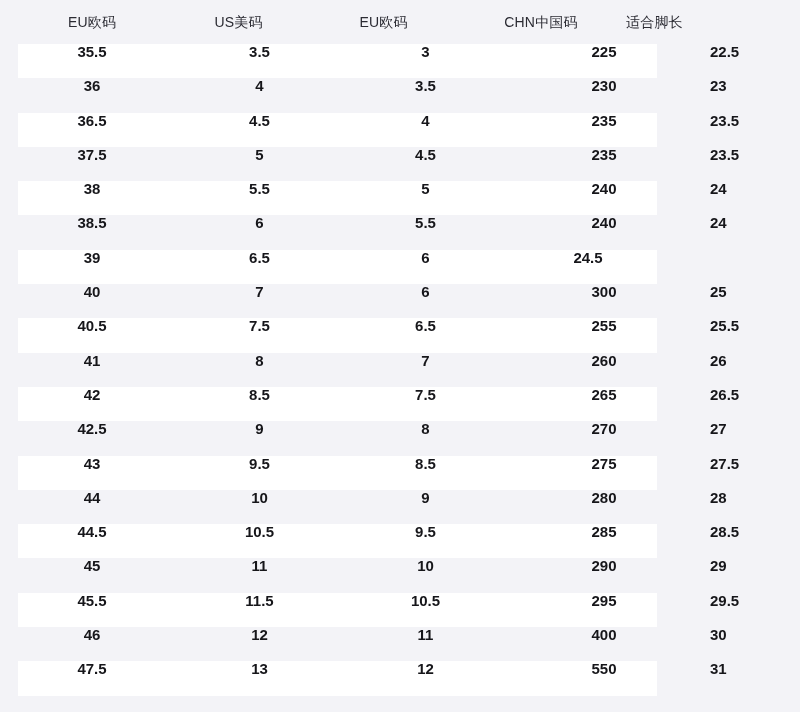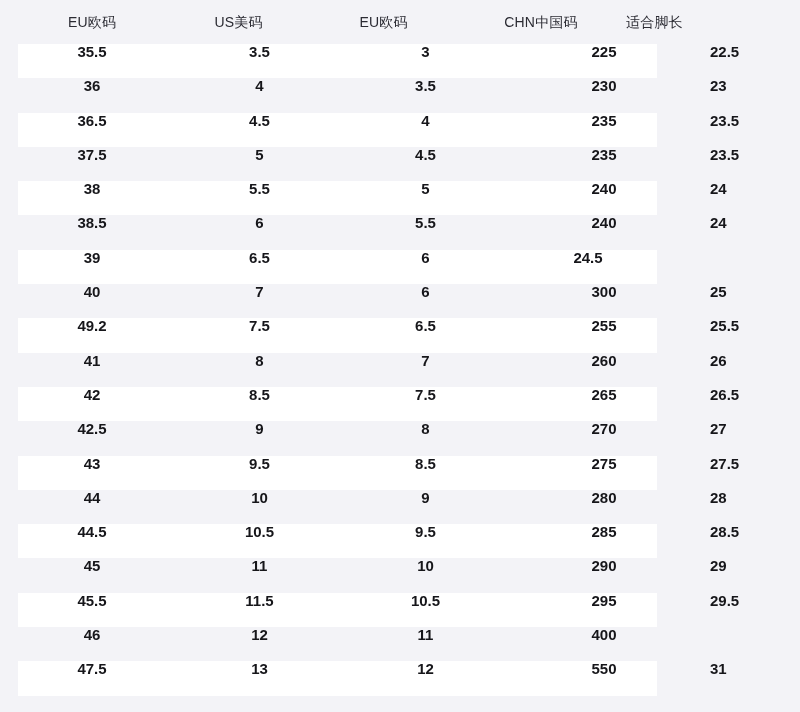--- a/index.html
+++ b/index.html
@@ -144,21 +144,21 @@
         <div class="td col-5">24.5</div>
       </div>
       <div class="tr">
         <div class="td col-1">40</div>
         <div class="td col-2">7</div>
         <div class="td col-3">6</div>
         <div class="td col-4">300</div>
         <div class="td col-5">25</div>
       </div>
       <div class="tr odd">
-        <div class="td col-1">49.2</div>
+        <div class="td col-1">40.5</div>
         <div class="td col-2">7.5</div>
         <div class="td col-3">6.5</div>
         <div class="td col-4">255</div>
         <div class="td col-5">25.5</div>
       </div>
       <div class="tr">
         <div class="td col-1">41</div>
         <div class="td col-2">8</div>
         <div class="td col-3">7</div>
         <div class="td col-4">260</div>
@@ -211,20 +211,21 @@
         <div class="td col-2">11.5</div>
         <div class="td col-3">10.5</div>
         <div class="td col-4">295</div>
         <div class="td col-5">29.5</div>
       </div>
       <div class="tr">
         <div class="td col-1">46</div>
         <div class="td col-2">12</div>
         <div class="td col-3">11</div>
         <div class="td col-4">400</div>
+        <div class="td col-5">30</div>
       </div>
       <div class="tr odd">
         <div class="td col-1">47.5</div>
         <div class="td col-2">13</div>
         <div class="td col-3">12</div>
         <div class="td col-4">550</div>
         <div class="td col-5">31</div>
       </div>
     </div>
 

